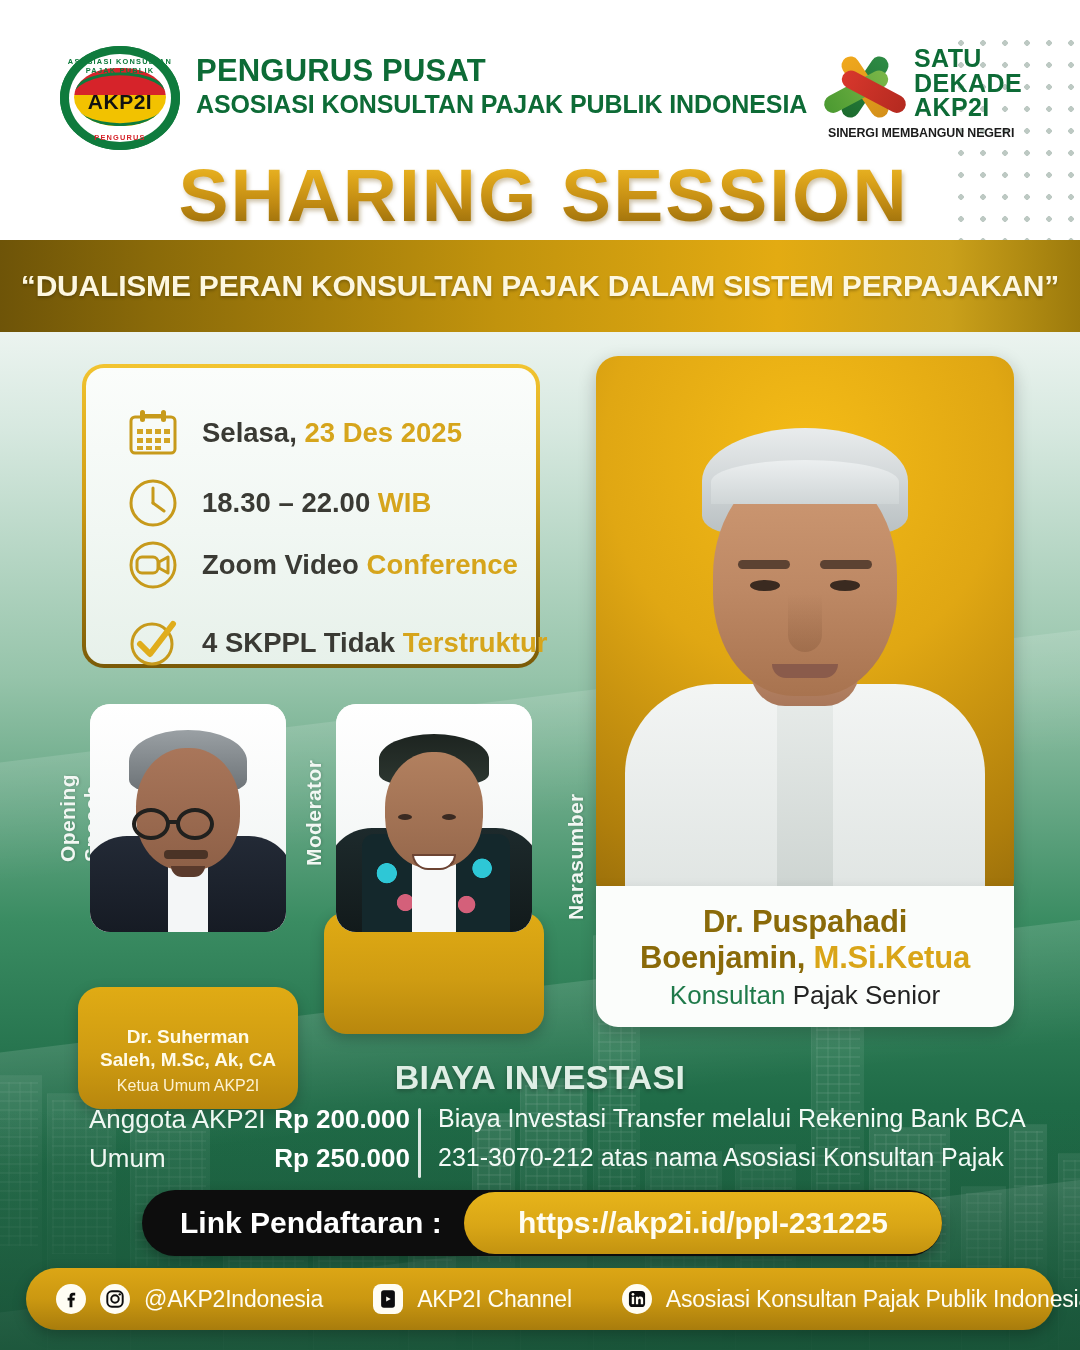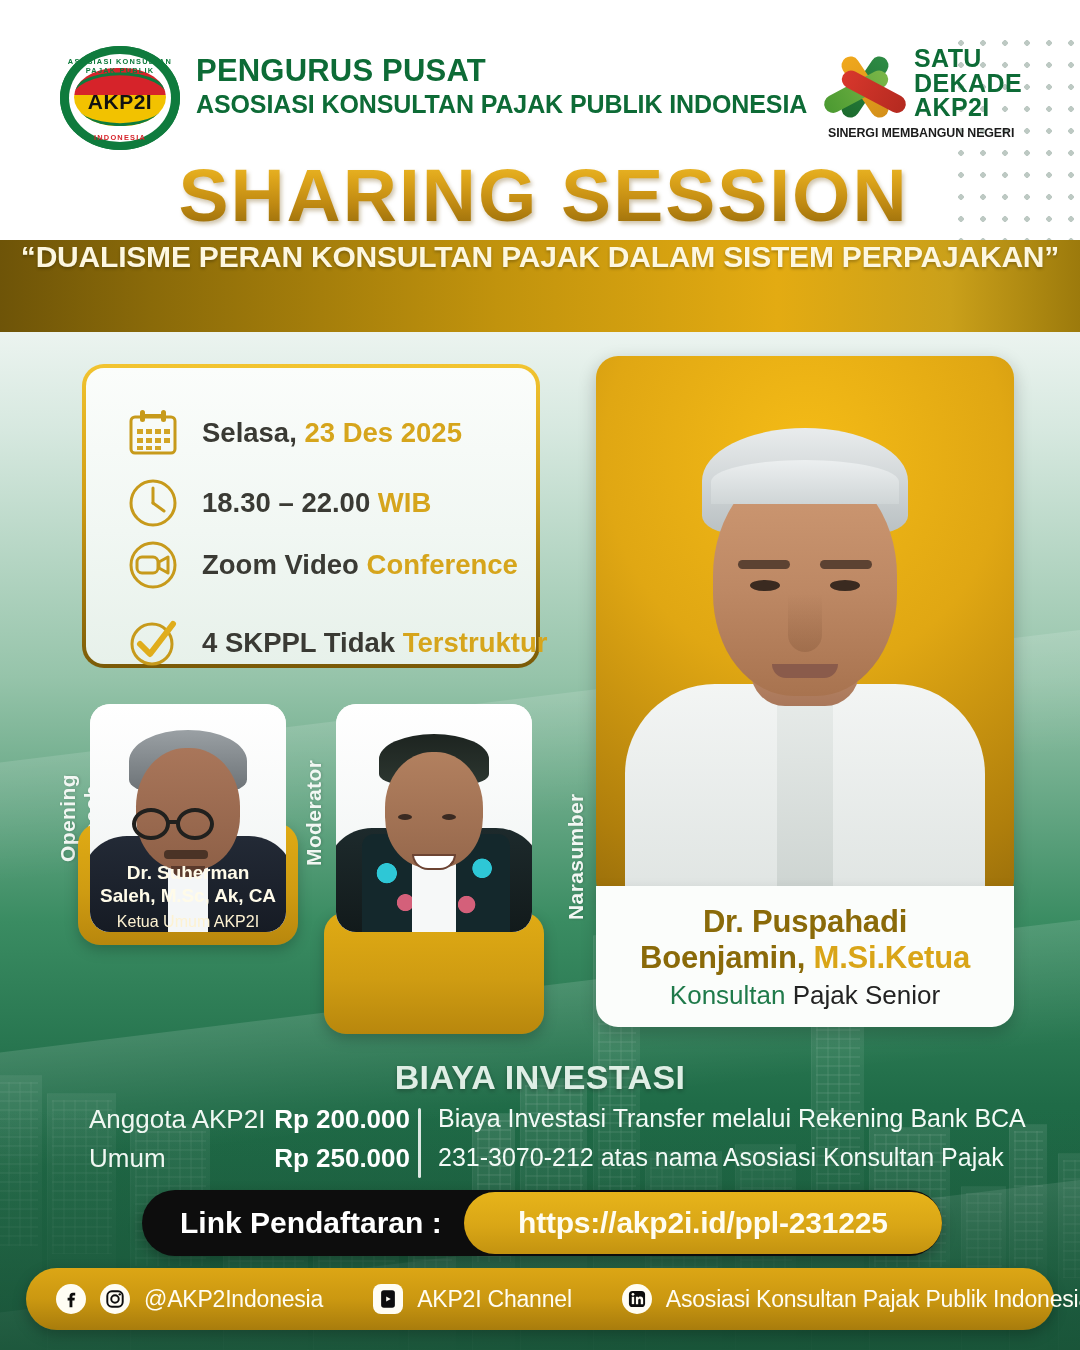--- a/index.html
+++ b/index.html
@@ -133,21 +133,21 @@
     -webkit-background-clip:text; background-clip:text; color:transparent;
     -webkit-text-fill-color:transparent;
     filter:drop-shadow(2px 3px 2px rgba(120,90,20,.35));
     line-height:86px; white-space:nowrap;
   }
 
   
   .subbar{
     position:absolute; top:240px; left:0; right:0; height:92px;
     background:linear-gradient(90deg,#6e5408 0%,#8a6a09 14%,#c1930d 46%,#e3ab12 72%,#caa01a 88%,#9c7a0c 100%);
-    display:flex; justify-content:center;
+    display:flex; align-items:center; justify-content:center;
   }
   .subbar .txt{
     font-size:30px; font-weight:bold; color:#fdf7e0; letter-spacing:-.2px;
     white-space:nowrap; text-shadow:0 2px 3px rgba(0,0,0,.25);
   }
 
   
   .infocard{
     position:absolute; left:82px; top:364px; width:458px; height:304px;
     border:4px solid transparent; border-radius:22px;
@@ -297,21 +297,21 @@
 
   <div class="header">
     <div class="dots"></div>
 
     <div class="logo-akp">
       <div class="oval-out"></div>
       <div class="oval-in"></div>
       <div class="band"></div>
       <div class="arc-top">ASOSIASI KONSULTAN PAJAK PUBLIK</div>
       <div class="akp-text">AKP2I</div>
-      <div class="arc-bot">INDONESIA</div>
+      <div class="arc-bot">PENGURUS</div>
     </div>
 
     <div class="brand">
       <div class="l1">PENGURUS PUSAT</div>
       <div class="l2">ASOSIASI KONSULTAN PAJAK PUBLIK INDONESIA</div>
     </div>
 
     <div class="logo-dekade">
       <div class="dek-mark">
         <span class="s1"></span>
@@ -405,21 +405,21 @@
         <span class="dk">4 SKPPL Tidak</span>
         <span class="gd">Terstruktur</span>
       </span>
     </div>
   </div>
 
   <div class="vlabel" style="left:56px; top:712px; height:150px;">Opening Speech</div>
   <div class="vlabel" style="left:302px; top:756px; height:110px;">Moderator</div>
   <div class="vlabel" style="left:564px; top:790px; height:130px;">Narasumber</div>
 
-  <div class="scard" style="left:78px; top:704px; height:241px;">
+  <div class="scard" style="left:78px; top:704px; height:405px;">
     <div class="plate"></div>
     <div class="photo">
       <div class="face">
         <div class="bgf"></div>
         <div class="body" style="width:214px; height:96px; bottom:0; background:linear-gradient(180deg,#232a36,#161b24);"></div>
         <div class="shirt" style="width:40px; height:86px; bottom:0; background:#f4f6f7; border-radius:8px 8px 0 0;"></div>
         <div class="hair" style="width:118px; height:62px; top:26px; background:linear-gradient(180deg,#9aa0a4,#6c7276);"></div>
         <div class="head" style="width:104px; height:122px; top:44px; background:linear-gradient(180deg,#a9765a,#8e6047);"></div>
         <div class="glass" style="left:42px; top:104px; width:38px; height:32px;"></div>
         <div class="glass" style="left:86px; top:104px; width:38px; height:32px;"></div>

